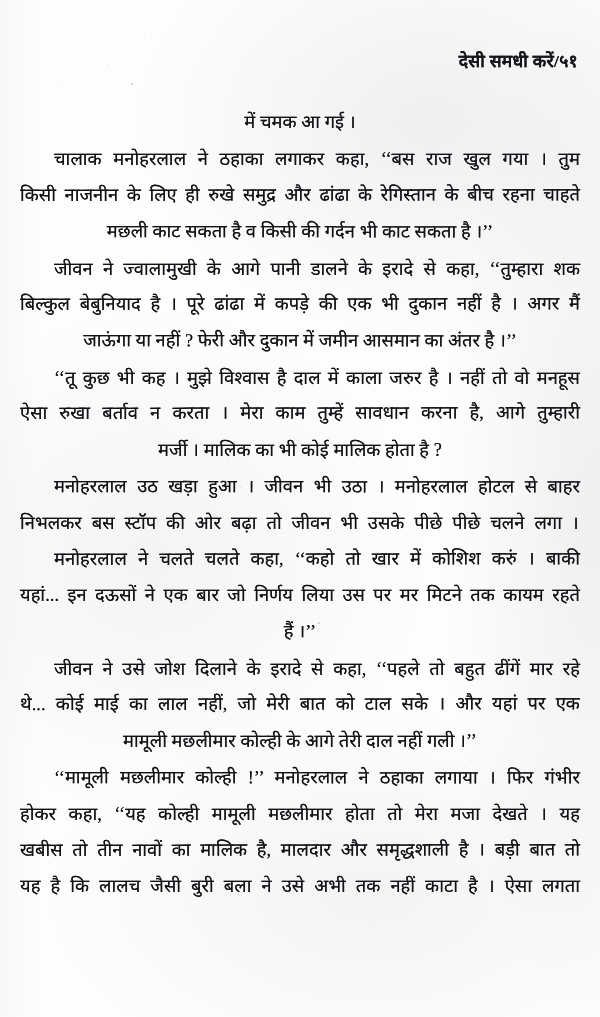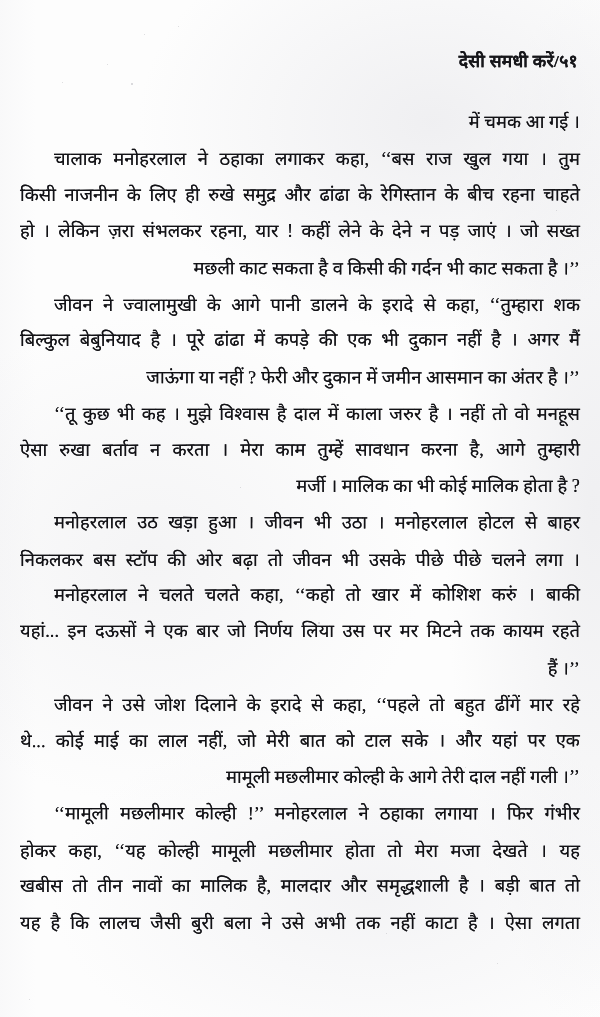--- a/index.html
+++ b/index.html
@@ -77,21 +77,21 @@
 
   
   .line.just {
     display: flex;
     justify-content: space-between;
     white-space: nowrap;
   }
   .line.just > span { display: inline-block; }
 
   .line.indent { padding-left: 34px; }
-  .line.short  { justify-content: flex-end; }
+  .line.short  { justify-content: center; }
 
   
   .j1 { transform: translateY(-0.4px); }
   .j2 { transform: translateY(0.5px); }
   .j3 { transform: translateY(-0.25px) rotate(-0.06deg); }
   .j4 { transform: translateY(0.35px) rotate(0.05deg); }
 </style>
 </head>
 <body>
 
@@ -117,23 +117,20 @@
     <div class="body-text">
       <div class="line just short j1">
           <span>में चमक आ गई ।</span>
         </div>
       <div class="line just indent j2">
           <span style="word-spacing: 6.98722px;">चालाक मनोहरलाल ने ठहाका लगाकर कहा, ‘‘बस राज खुल गया । तुम</span>
         </div>
       <div class="line just j3">
           <span style="word-spacing: 3.93368px;">किसी नाजनीन के लिए ही रुखे समुद्र और ढांढा के रेगिस्तान के बीच रहना चाहते</span>
         </div>
-      <div class="line just j1">
-          <span style="word-spacing: 3.80423px;">हो । लेकिन ज़रा संभलकर रहना, यार ! कहीं लेने के देने न पड़ जाएं । जो सख्त</span>
-        </div>
       <div class="line just short j4">
           <span>मछली काट सकता है व किसी की गर्दन भी काट सकता है ।’’</span>
         </div>
       <div class="line just indent j2">
           <span style="word-spacing: 5.5612px;">जीवन ने ज्वालामुखी के आगे पानी डालने के इरादे से कहा, ‘‘तुम्हारा शक</span>
         </div>
       <div class="line just j3">
           <span style="word-spacing: 5.06013px;">बिल्कुल बेबुनियाद है । पूरे ढांढा में कपड़े की एक भी दुकान नहीं है । अगर मैं</span>
         </div>
       <div class="line just short j4">
@@ -145,21 +142,21 @@
       <div class="line just j3">
           <span style="word-spacing: 7.4418px;">ऐसा रुखा बर्ताव न करता । मेरा काम तुम्हें सावधान करना है, आगे तुम्हारी</span>
         </div>
       <div class="line just short j1">
           <span>मर्जी । मालिक का भी कोई मालिक होता है ?</span>
         </div>
       <div class="line just indent j4">
           <span style="word-spacing: 5.76039px;">मनोहरलाल उठ खड़ा हुआ । जीवन भी उठा । मनोहरलाल होटल से बाहर</span>
         </div>
       <div class="line just j2">
-          <span style="word-spacing: 5.28795px;">निकलकर बस स्टॉप की ओर बढ़ा तो जीवन भी उसके पीछे पीछे चलने लगा ।</span>
+          <span style="word-spacing: 5.28795px;">निभलकर बस स्टॉप की ओर बढ़ा तो जीवन भी उसके पीछे पीछे चलने लगा ।</span>
         </div>
       <div class="line just indent j3">
           <span style="word-spacing: 6.46429px;">मनोहरलाल ने चलते चलते कहा, ‘‘कहो तो खार में कोशिश करुं । बाकी</span>
         </div>
       <div class="line just j1">
           <span style="word-spacing: 3.81979px;">यहां... इन दऊसों ने एक बार जो निर्णय लिया उस पर मर मिटने तक कायम रहते</span>
         </div>
       <div class="line just short j4">
           <span>हैं ।’’</span>
         </div>

